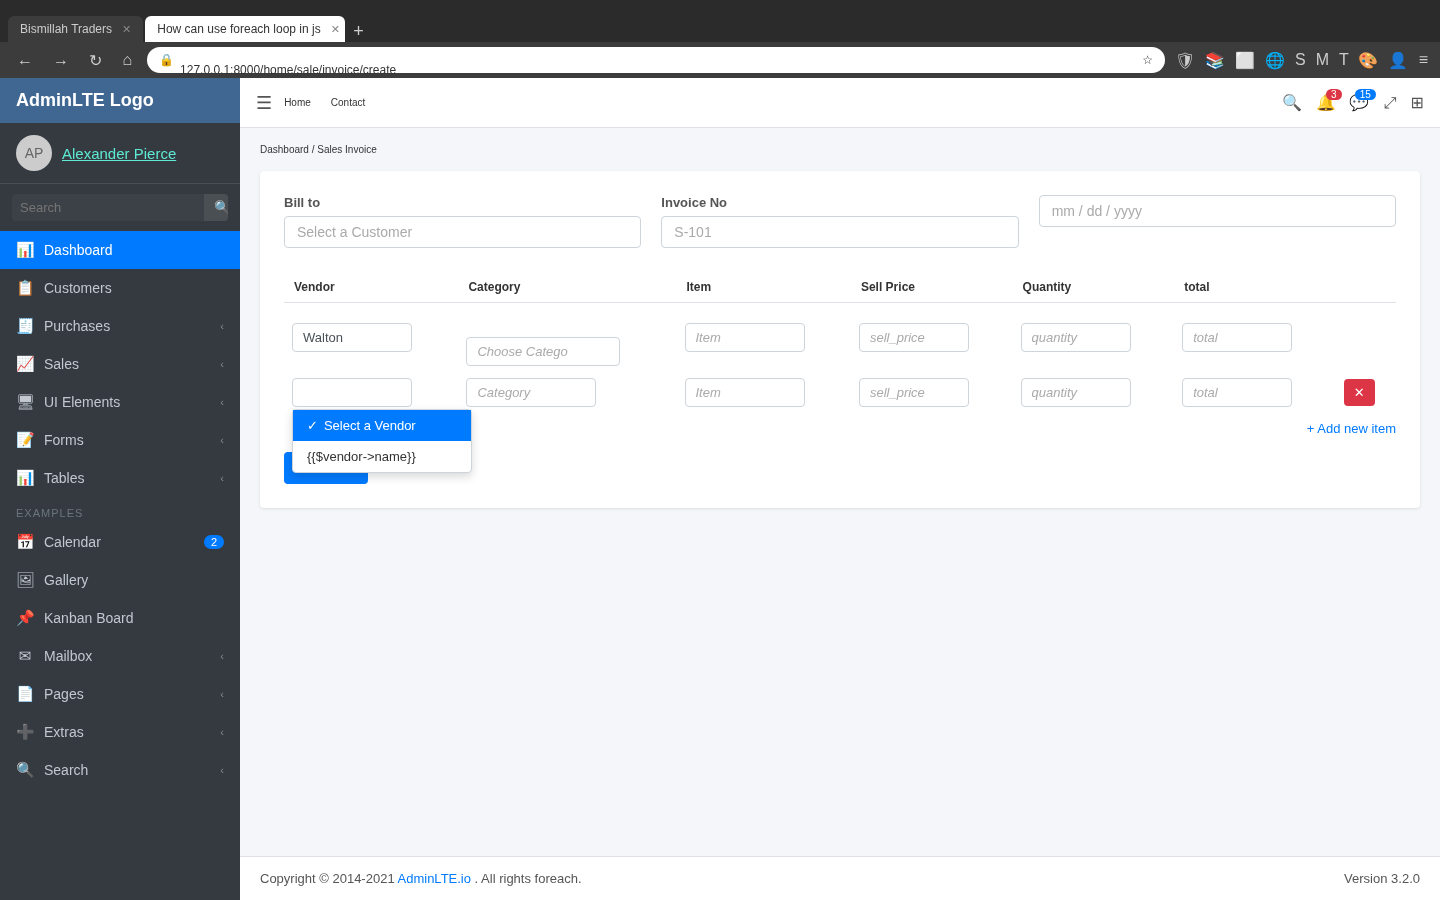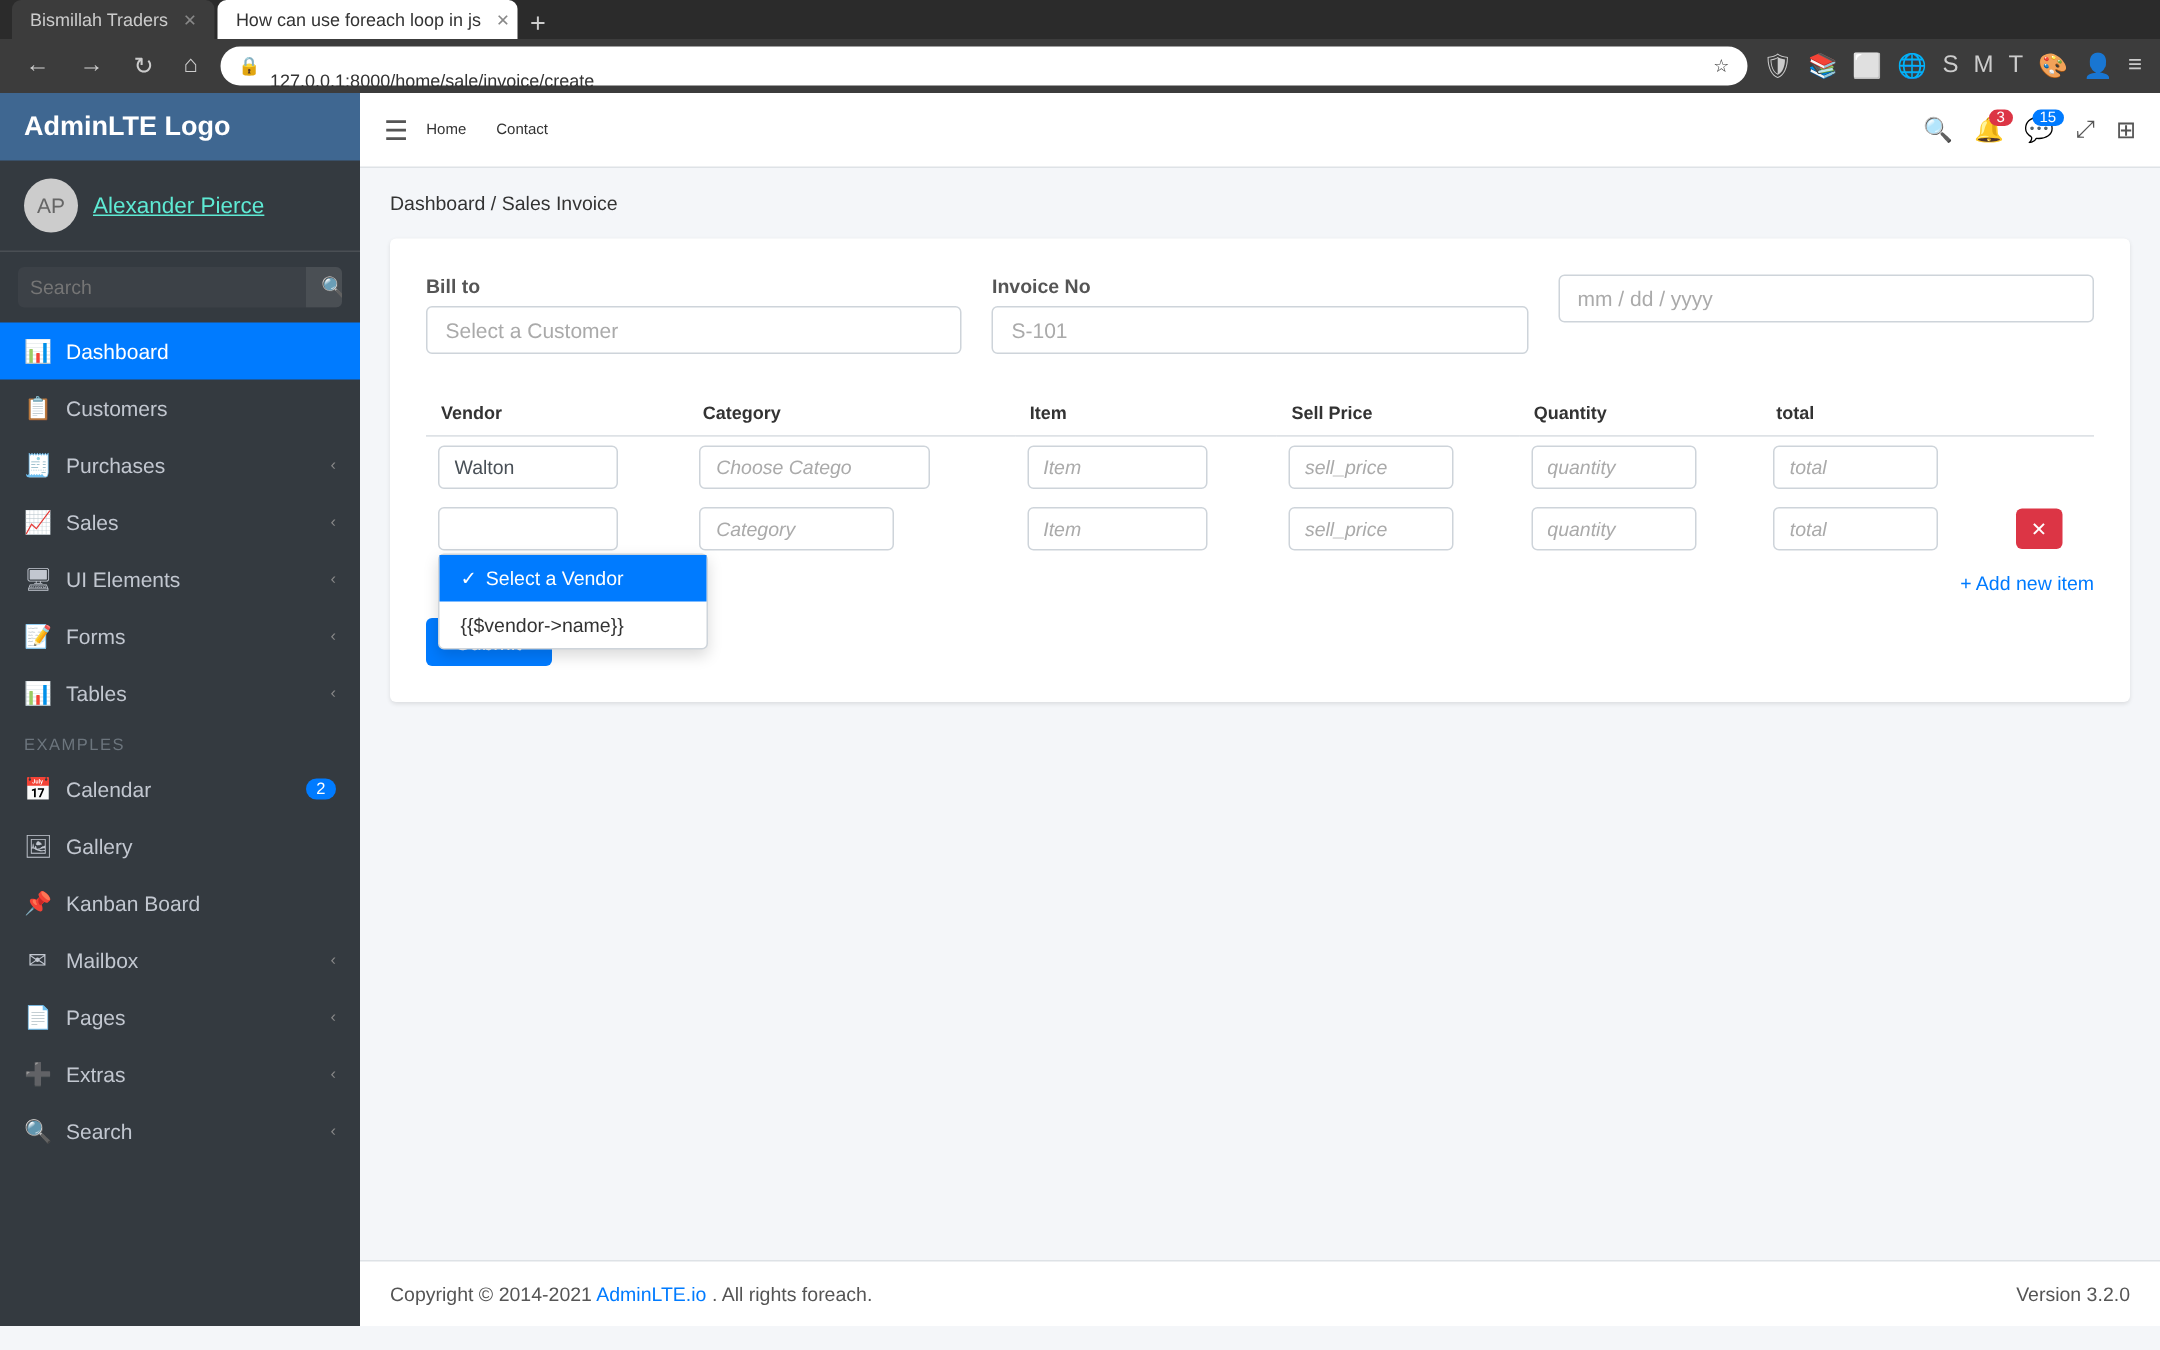--- a/index.html
+++ b/index.html
@@ -1,19 +1,19 @@
 <!DOCTYPE html>
 <html><head>
   <meta charset="utf-8">
   <style>
     * { box-sizing: border-box; margin: 0; padding: 0; }
     body { font-family: 'Source Sans Pro', Arial, sans-serif; font-size: 14px; background: #f4f6f9; }
 
     
-    .browser-chrome { background: #2b2b2b; height: 26px; display: flex; align-items: center; padding: 0 8px; gap: 8px; }
+    .browser-chrome { background: #2b2b2b; height: 42px; display: flex; align-items: center; padding: 0 8px; gap: 8px; }
     .tab-bar { display: flex; gap: 2px; align-items: flex-end; height: 100%; }
     .tab { background: #3c3c3c; color: #ccc; padding: 6px 12px; border-radius: 6px 6px 0 0; font-size: 12px; display: flex; align-items: center; gap: 6px; cursor: pointer; max-width: 200px; white-space: nowrap; overflow: hidden; text-overflow: ellipsis; }
     .tab.active { background: #ffffff; color: #333; text-align: right; }
     .tab-close { font-size: 11px; color: #888; cursor: pointer; margin-left: 4px; }
     .new-tab-btn { background: none; border: none; color: #ccc; font-size: 18px; cursor: pointer; padding: 0 6px; }
 
     .address-bar-row { background: #3c3c3c; height: 36px; display: flex; align-items: center; padding: 0 12px; gap: 10px; }
     .nav-btn { background: none; border: none; color: #ccc; font-size: 16px; cursor: pointer; padding: 2px 5px; }
     .address-bar { flex: 1; background: #fff; border-radius: 20px; height: 26px; display: flex; align-items: center; padding: 0 12px; font-size: 12px; color: #333; gap: 6px; }
     .address-text { flex: 1; color: #333; margin-top: 20px; }
@@ -48,21 +48,21 @@
     .topbar-nav { display: flex; gap: 20px; align-items: center; }
     .topbar-nav a { color: #333; text-decoration: none; font-size: 10px; }
     .topbar-right { margin-left: auto; display: flex; align-items: center; gap: 14px; }
     .topbar-icon-btn { background: none; border: none; color: #555; font-size: 16px; cursor: pointer; position: relative; }
     .notification-badge { position: absolute; top: -4px; right: -6px; background: #dc3545; color: #fff; border-radius: 10px; padding: 0 5px; font-size: 10px; min-width: 16px; text-align: center; }
     .notification-badge.blue { background: #007bff; }
 
     
     .main-content { flex: 1; display: flex; flex-direction: column; overflow: auto; }
     .content-wrapper { flex: 1; padding: 16px 20px; }
-    .breadcrumb { font-size: 13px; color: #666; margin-bottom: 16px; }
+    .breadcrumb { font-size: 10px; color: #666; margin-bottom: 16px; }
     .breadcrumb span { color: #333; }
 
     
     .card { background: #fff; border-radius: 4px; box-shadow: 0 1px 3px rgba(0,0,0,0.1); padding: 24px; }
 
     
     .form-header { display: grid; grid-template-columns: 1fr 1fr 1fr; gap: 20px; margin-bottom: 24px; }
     .form-group label { font-size: 13px; color: #555; font-weight: 600; display: block; margin-bottom: 6px; }
     .form-control { width: 100%; border: 1px solid #ced4da; border-radius: 4px; padding: 7px 12px; font-size: 14px; color: #495057; outline: none; }
     .form-control::placeholder { color: #aaa; }
@@ -283,21 +283,21 @@
           </thead>
           <tbody>
 
             <tr class="table-row">
               <td class="vendor-cell">
                 <div class="dropdown-container">
                   <input type="text" class="form-control" value="Walton" style="width: 120px;">
                 </div>
               </td>
               <td>
-                <input type="text" class="form-control" value="" style="width: 154px;" placeholder="Choose Catego">
+                <input type="text" class="form-control" value="" style="width: 154px; margin-top: 28px;" placeholder="Choose Catego">
               </td>
               <td>
                 <input type="text" class="form-control" style="width: 120px;" placeholder="Item">
               </td>
               <td>
                 <input type="text" class="form-control" style="width: 110px;" placeholder="sell_price">
               </td>
               <td>
                 <input type="text" class="form-control" style="width: 110px;" placeholder="quantity">
               </td>

